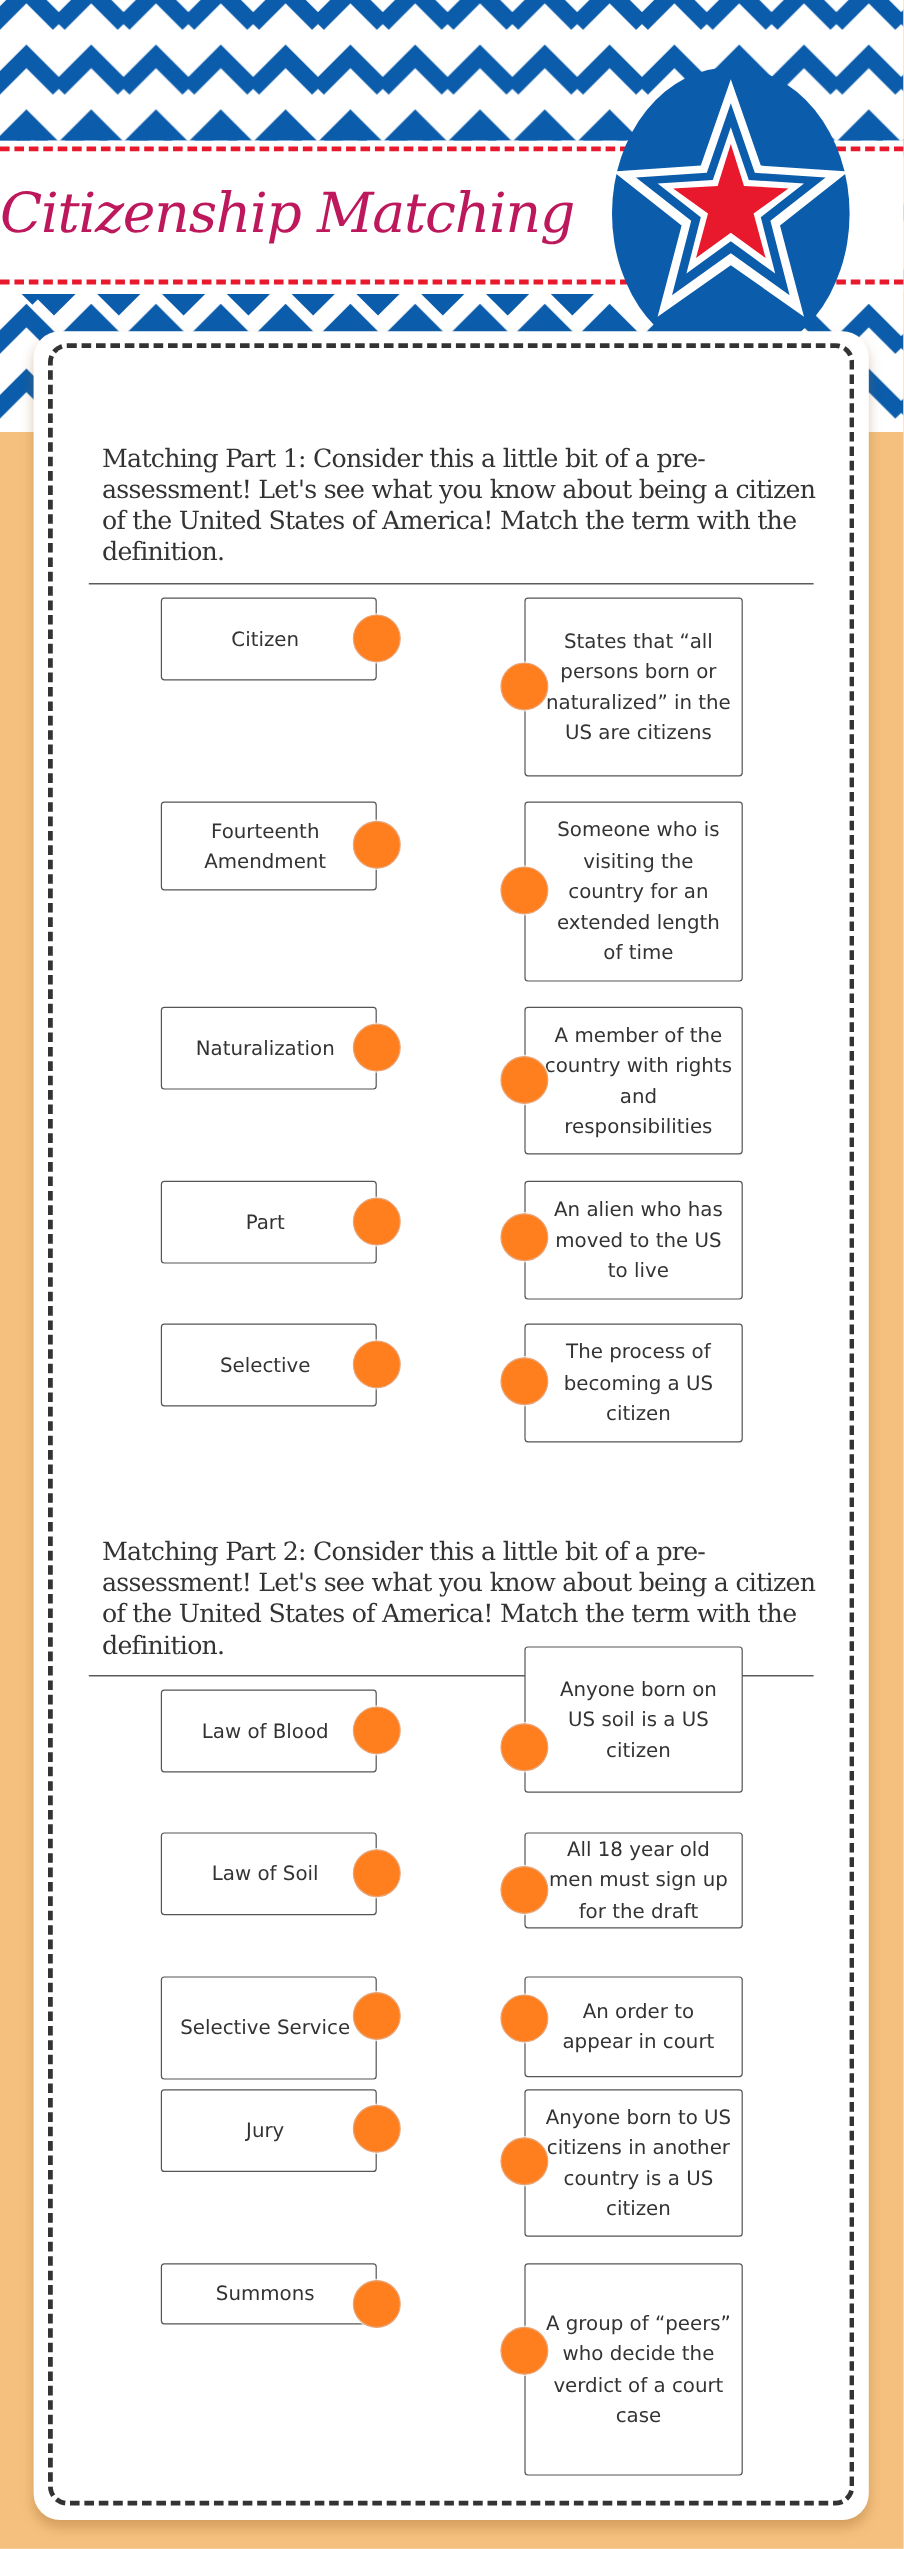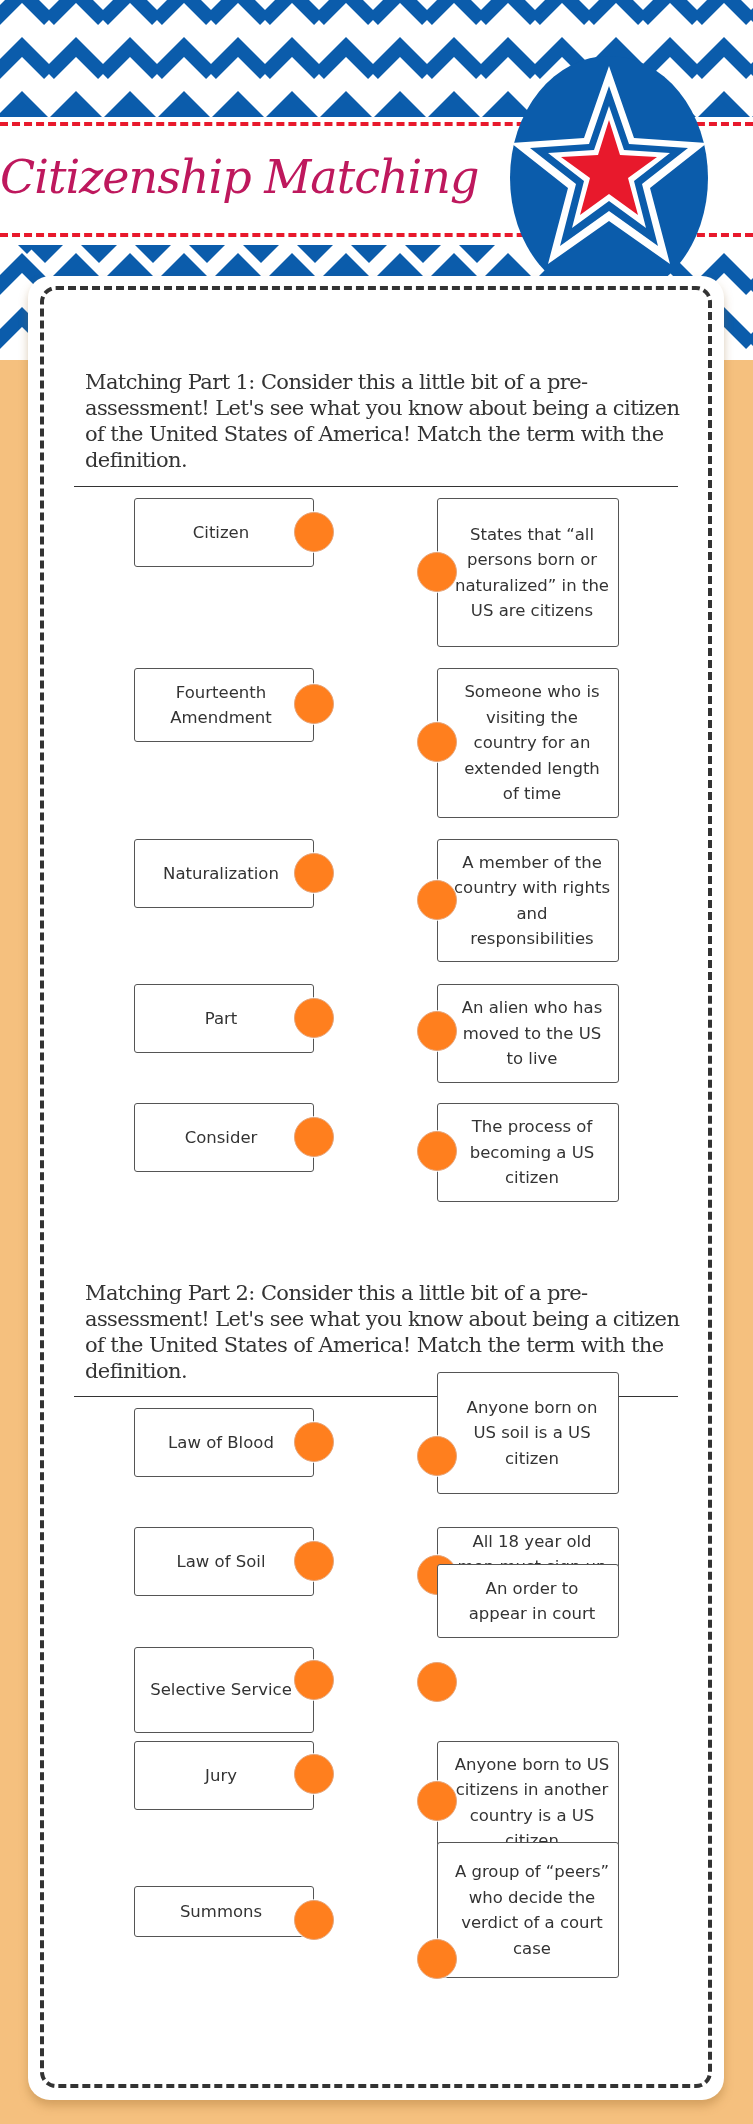--- a/index.html
+++ b/index.html
@@ -178,21 +178,21 @@
 <div class="term-box" style="top:984px;height:69px">
     <span>Part</span>
   </div>
 <div class="dot" style="left:294px;top:998px"></div>
 <div class="def-box" style="top:984px;height:99px">
     <span>An alien who has moved to the US to live</span>
   </div>
 <div class="dot" style="left:417px;top:1011px"></div>
 
 <div class="term-box" style="top:1103px;height:69px">
-    <span>Consider</span>
+    <span>Selective</span>
   </div>
 <div class="dot" style="left:294px;top:1117px"></div>
 <div class="def-box" style="top:1103px;height:99px">
     <span>The process of becoming a US citizen</span>
   </div>
 <div class="dot" style="left:417px;top:1131px"></div>
 
 <div class="section-heading" style="top:1280px">Matching Part 2: Consider this a little bit of a pre-assessment! Let's see what you know about being a citizen of the United States of America! Match the term with the definition.</div>
 <div class="divider" style="top:1396px"></div>
 
@@ -211,34 +211,34 @@
 <div class="dot" style="left:294px;top:1541px"></div>
 <div class="def-box" style="top:1527px;height:80px">
     <span>All 18 year old men must sign up for the draft</span>
   </div>
 <div class="dot" style="left:417px;top:1555px"></div>
 
 <div class="term-box" style="top:1647px;height:86px">
     <span style="white-space:nowrap">Selective Service</span>
   </div>
 <div class="dot" style="left:294px;top:1660px"></div>
-<div class="def-box" style="top:1564px;height:74px">
+<div class="def-box" style="top:1647px;height:84px">
     <span>An order to appear in court</span>
   </div>
 <div class="dot" style="left:417px;top:1662px"></div>
 
 <div class="term-box" style="top:1741px;height:69px">
     <span>Jury</span>
   </div>
 <div class="dot" style="left:294px;top:1754px"></div>
 <div class="def-box" style="top:1741px;height:123px">
     <span>Anyone born to US citizens in another country is a US citizen</span>
   </div>
 <div class="dot" style="left:417px;top:1781px"></div>
 
 <div class="term-box" style="top:1886px;height:51px">
     <span>Summons</span>
   </div>
 <div class="dot" style="left:294px;top:1900px"></div>
-<div class="def-box" style="top:1842px;height:136px">
+<div class="def-box" style="top:1886px;height:177px">
     <span>A group of “peers” who decide the verdict of a court case</span>
   </div>
 <div class="dot" style="left:417px;top:1939px"></div>
 
 </body></html>

